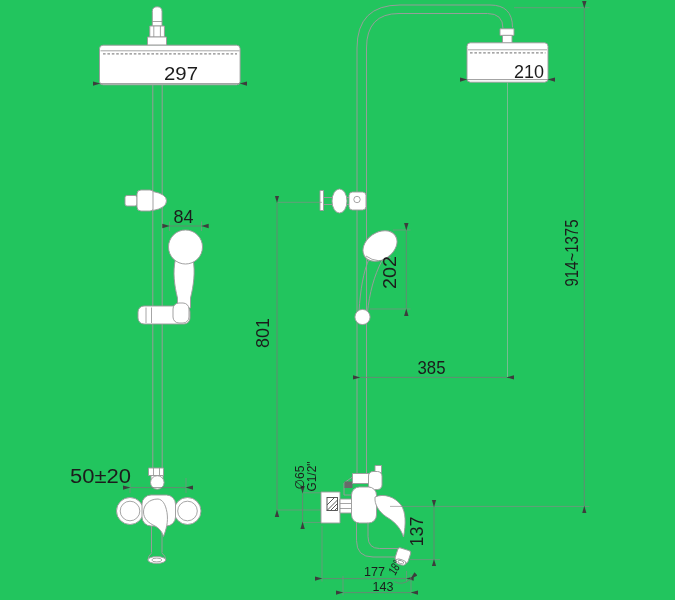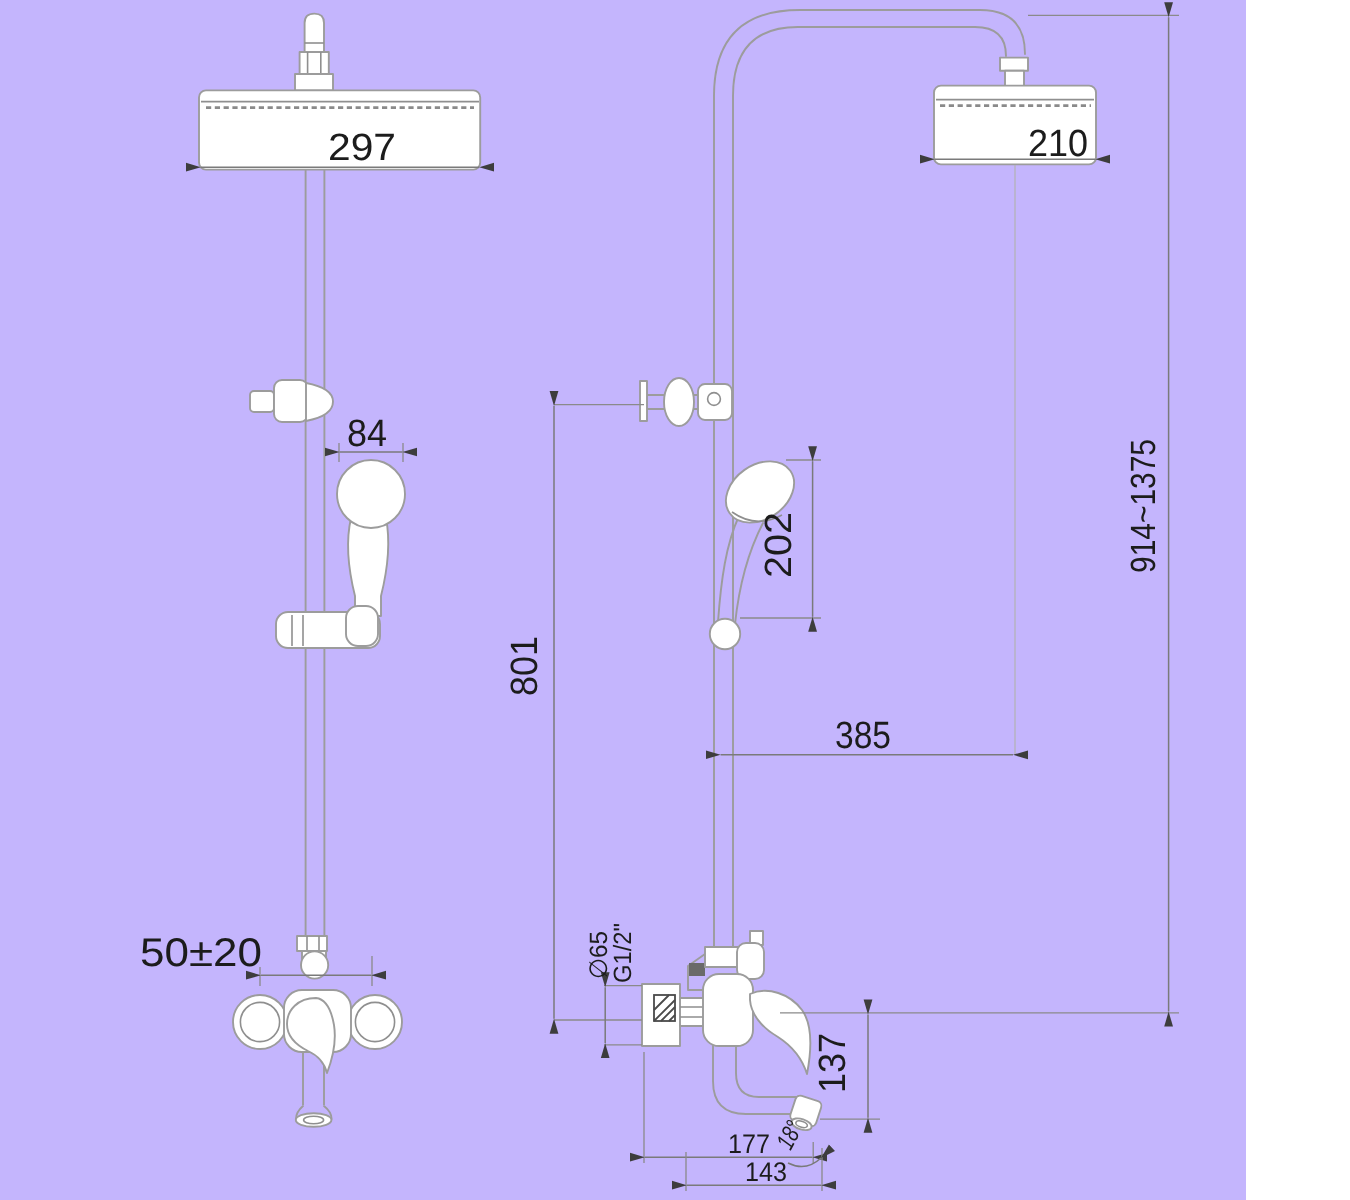--- a/index.html
+++ b/index.html
@@ -1,16 +1,16 @@
 <!DOCTYPE html>
 <html><head>
 <meta charset="utf-8">
 <style>
   html,body{margin:0;padding:0;background:#ffffff;}
-  .stage{position:relative;width:623px;height:600px;background:#c4b5fd;overflow:hidden;text-decoration:underline;}
+  .stage{position:relative;width:675px;height:600px;background:#22c55e;overflow:hidden;text-decoration:underline;}
   svg{display:block;}
   svg text{font-family:"Liberation Sans",sans-serif;fill:#1c1c1c;}
   .d{font-size:19px;}
   .dm{font-size:20px;}
   .sm{font-size:13.5px;}
   .xs{font-size:12.5px;}
   .it{font-style:italic;}
   .ol{fill:none;stroke:#9c9c9c;stroke-width:0.95;stroke-linejoin:round;stroke-linecap:round;}
   .olf{fill:#ffffff;stroke:#9c9c9c;stroke-width:0.95;stroke-linejoin:round;}
   .dt{fill:none;stroke:#8f8f8f;stroke-width:0.8;}

